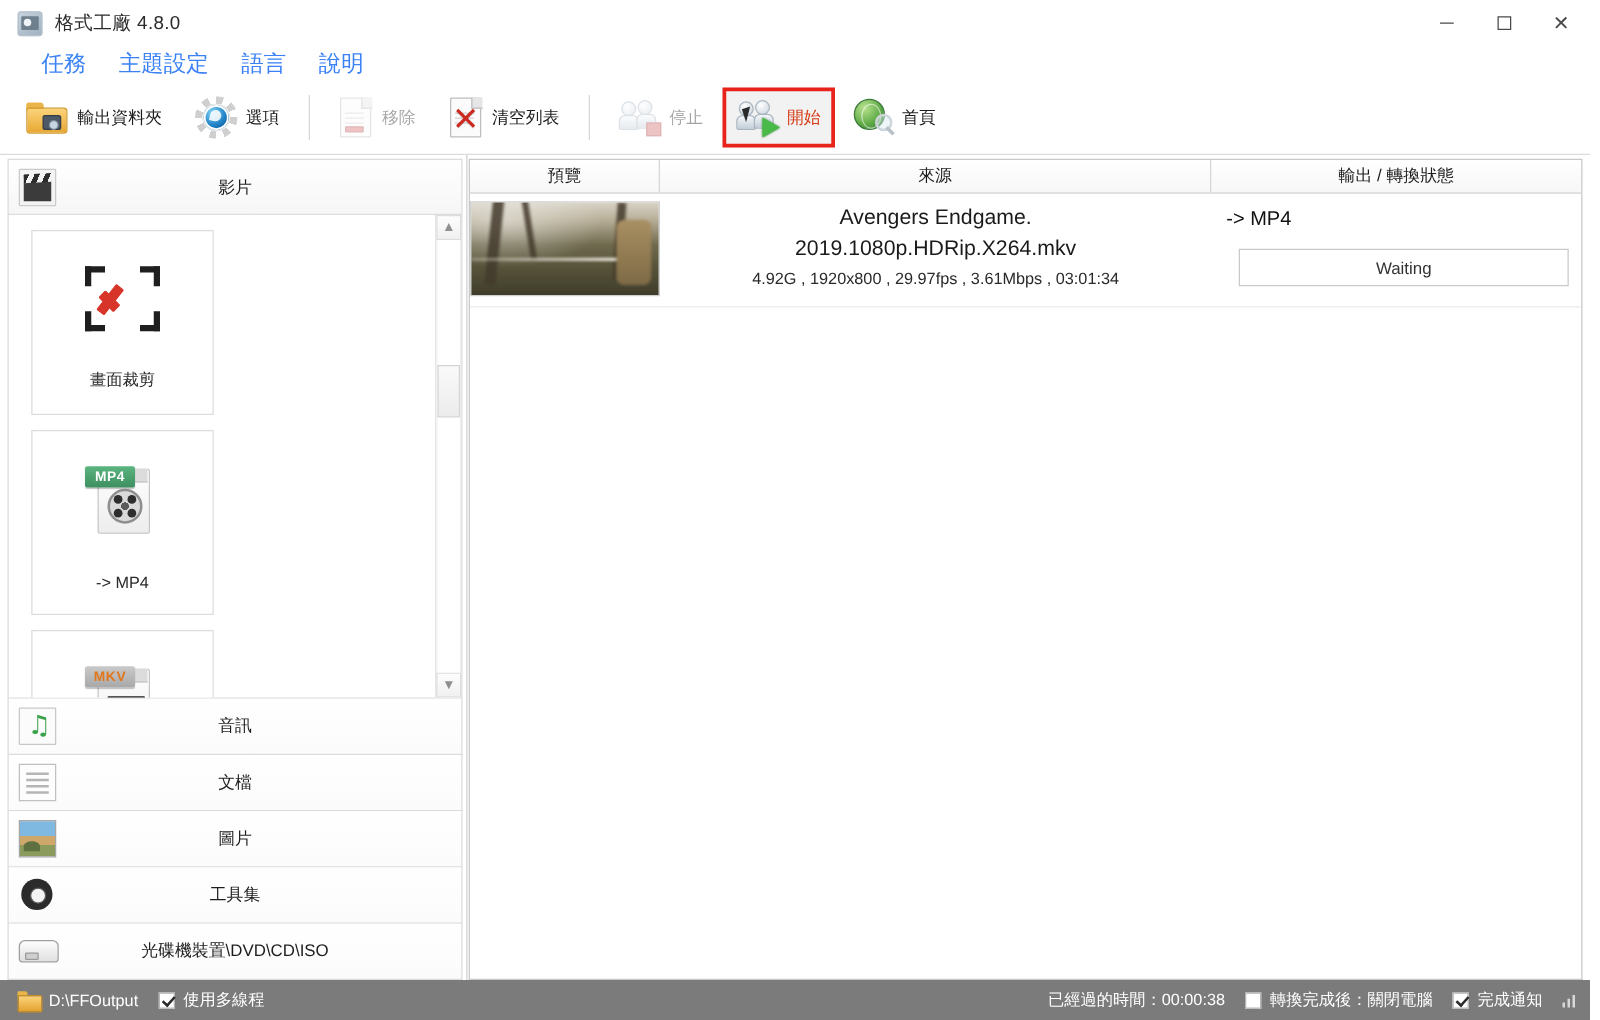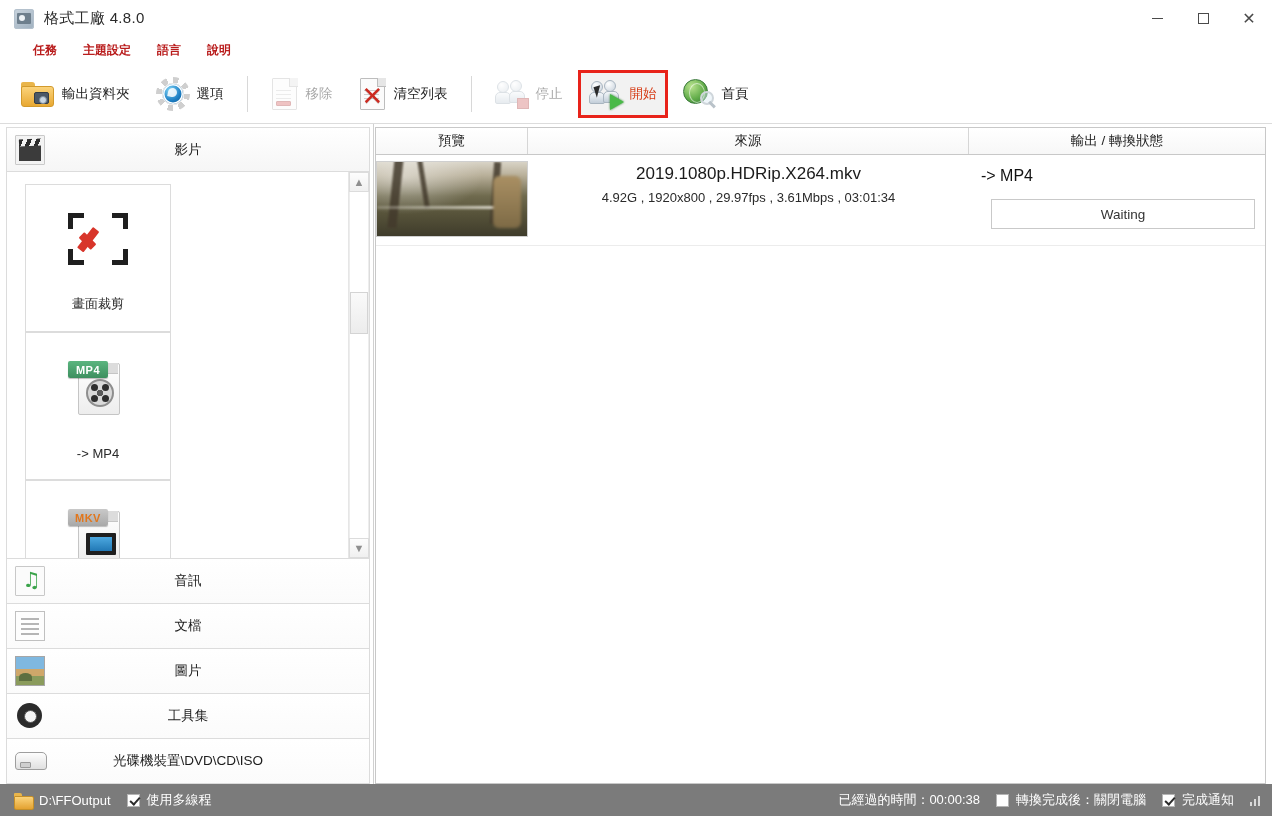--- a/index.html
+++ b/index.html
@@ -59,24 +59,23 @@
   .wbtn .gl-cls { display:block; font-size:16px; line-height:11px; font-family:"DejaVu Sans",sans-serif; }
 
   
   .menubar {
     height: 27px; flex: 0 0 27px;
     display: flex; align-items: center;
     padding-left: 24px;
     background: #ffffff;
   }
   .menu-item {
-    font-size: 12px; color: #b91c1c;
+    font-size: 18px; color: #3b82f6;
     padding: 3px 9px; margin-right: 8px;
     white-space: nowrap;
-    font-weight: bold;
   }
 
   
   .toolbar {
     height: 60px; flex: 0 0 60px;
     background: #ffffff;
     display: flex; align-items: center;
     padding: 0 8px;
     border-bottom: 1px solid #dcdcdc;
     position: relative;
@@ -318,20 +317,21 @@
     display: flex; background:#ffffff;
     overflow: hidden;
   }
   .preset-list {
     flex: 1 1 auto; padding: 12px 0 0 18px;
     overflow: hidden;
   }
   .preset-tile {
     width: 146px; height: 148px;
     border: 1px solid #dcdcdc; background:#ffffff;
+    margin-bottom: 12px;
     display: flex; flex-direction: column; align-items: center;
     position: relative;
   }
   .preset-tile .art { margin-top: 22px; width: 64px; height: 66px; position: relative; }
   .preset-tile .cap {
     position: absolute; bottom: 18px; left: 0; right: 0;
     text-align: center; font-size: 13px; color: #2a2a2a;
   }
 
   
@@ -735,20 +735,21 @@
           <div class="cell-preview">
             <div class="thumb">
               <span class="trunk t1"></span>
                 <span class="trunk t2"></span>
                 <span class="trunk t3"></span>
               <span class="arrow"></span>
                 <span class="hand"></span>
             </div>
           </div>
           <div class="cell-source">
+            <div class="src-title">Avengers Endgame.</div>
             <div class="src-title">2019.1080p.HDRip.X264.mkv</div>
             <div class="src-meta">4.92G , 1920x800 , 29.97fps , 3.61Mbps , 03:01:34</div>
           </div>
           <div class="cell-output">
             <div class="out-fmt">-&gt; MP4</div>
             <div class="progress">Waiting</div>
           </div>
         </div>
       </div>
     </div>

